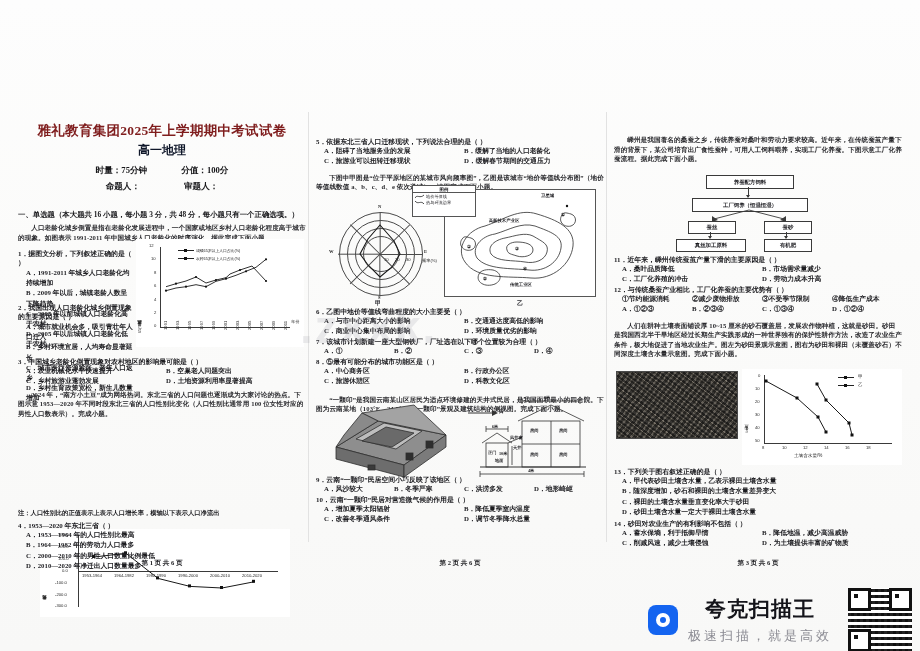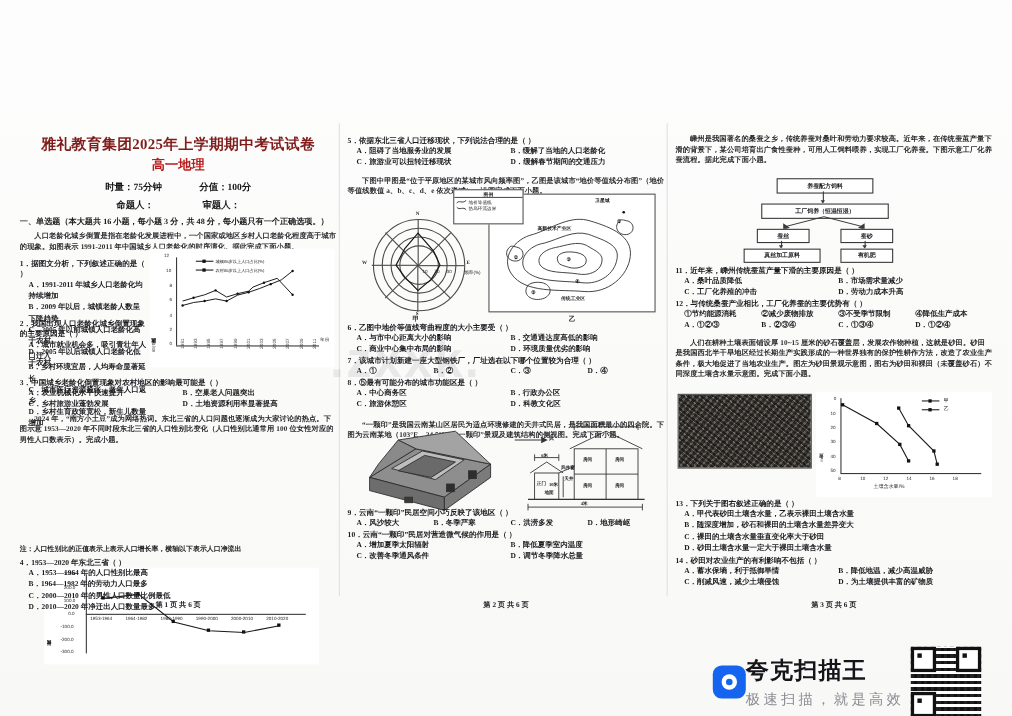--- a/index.html
+++ b/index.html
@@ -5,27 +5,27 @@
   html,body{margin:0;padding:0;background:#c8c8c8;}
   body{font-family:"Liberation Serif","DejaVu Serif",serif;}
   .page{position:relative;width:920px;height:651px;background:#ffffff;overflow:hidden;}
   .scan{position:absolute;left:0;top:0;width:920px;height:651px;
         background:linear-gradient(180deg,#fdfdfd 0%,#fbfbfa 40%,#f8f8f7 100%);}
   .watermark{position:absolute;left:0;top:0;width:920px;height:651px;
         pointer-events:none;z-index:5;}
   .wm-text{position:absolute;font-family:"Liberation Sans",sans-serif;font-weight:bold;
         color:rgba(150,150,160,0.18);white-space:nowrap;letter-spacing:2px;}
   .sheet{position:absolute;left:18px;top:108px;width:884px;height:450px;z-index:3;}
-  .col{position:absolute;top:0;width:288px;height:450px;}
+  .col{position:absolute;top:13px;width:288px;height:450px;}
   .c1{left:0px;} .c2{left:298px;} .c3{left:596px;}
   .divider{position:absolute;top:112px;width:1px;height:430px;background:#e2e2e2;z-index:2;}
 
   .t{font-family:"Liberation Serif","DejaVu Serif",serif;color:#17171a;}
   .title{font-size:13.5px;font-weight:bold;text-align:center;letter-spacing:.3px;color:#7f1d1d;}
-  .subtitle{font-size:12px;font-weight:bold;text-align:center;margin-top:2px;color:#b91c1c;}
+  .subtitle{font-size:12px;font-weight:bold;text-align:center;margin-top:2px;color:#0f172a;}
   .metarow{display:flex;justify-content:center;gap:34px;font-size:8.6px;font-weight:bold;margin-top:6px;color:#17171a;}
   .metarow2{display:flex;justify-content:center;gap:44px;font-size:8.6px;font-weight:bold;margin-top:4px;color:#17171a;}
   .sec{font-size:7.4px;font-weight:bold;margin-top:5px;line-height:1.35;color:#17171a;}
   .stem{font-size:6.6px;line-height:1.45;text-indent:2em;font-weight:bold;color:#2a2a2e;letter-spacing:.1px;}
   .q{font-size:6.9px;line-height:1.42;font-weight:bold;color:#1c1c20;margin-top:1.5px;}
   .opts{display:flex;flex-wrap:wrap;font-size:6.8px;line-height:1.5;font-weight:bold;color:#1c1c20;padding-left:8px;}
   .opt-half{width:50%;}
   .opt-q{width:25%;}
   .opt-full{width:100%;}
   .blk{margin-top:3px;}
@@ -62,21 +62,21 @@
   .fhead{position:absolute;width:0;height:0;border-left:2px solid transparent;
         border-right:2px solid transparent;border-top:3px solid #3a3a3a;}
 
   
   .photo{position:absolute;background:
       repeating-linear-gradient(37deg,#3c3a37 0 2px,#6e6a63 2px 4px,#4a4741 4px 6px,#837d74 6px 7px),
       repeating-linear-gradient(-52deg,rgba(20,20,20,.55) 0 3px,rgba(190,185,175,.35) 3px 5px);
       background-blend-mode:multiply;border:1px solid #4a4a4a;}
 
   
-  .brand{position:absolute;display:flex;align-items:center;}
+  .brand{position:absolute;display:flex;align-items:center;gap:10px;text-align:center;}
   .brand-logo{width:30px;height:30px;border-radius:8px;background:#1464f0;position:relative;}
   .brand-logo:after{content:"";position:absolute;left:8px;top:8px;width:14px;height:14px;
         border-radius:50%;background:#fff;}
   .brand-logo:before{content:"";position:absolute;left:12px;top:12px;width:6px;height:6px;
         border-radius:50%;background:#1464f0;z-index:2;}
   .brand-name{font-family:"Liberation Sans",sans-serif;font-size:21px;font-weight:bold;color:#14141a;letter-spacing:1px;}
   .brand-tag{font-family:"Liberation Sans",sans-serif;font-size:13px;color:#8b8b93;letter-spacing:3px;margin-top:4px;}
   .qr{width:64px;height:64px;background:
       repeating-linear-gradient(0deg,#111 0 3px,#fff 3px 6px),
       repeating-linear-gradient(90deg,#111 0 3px,rgba(255,255,255,0) 3px 6px);

